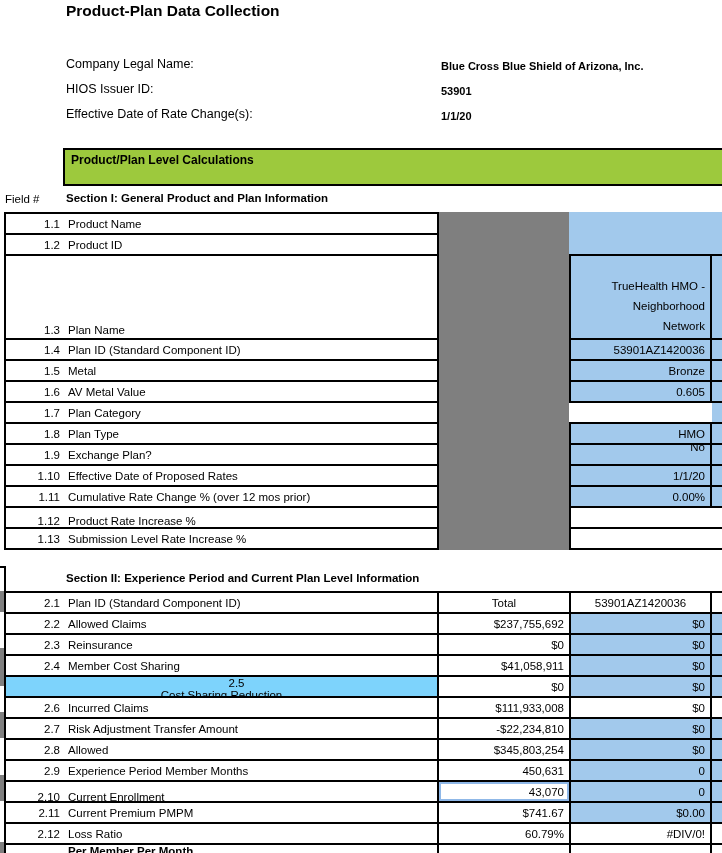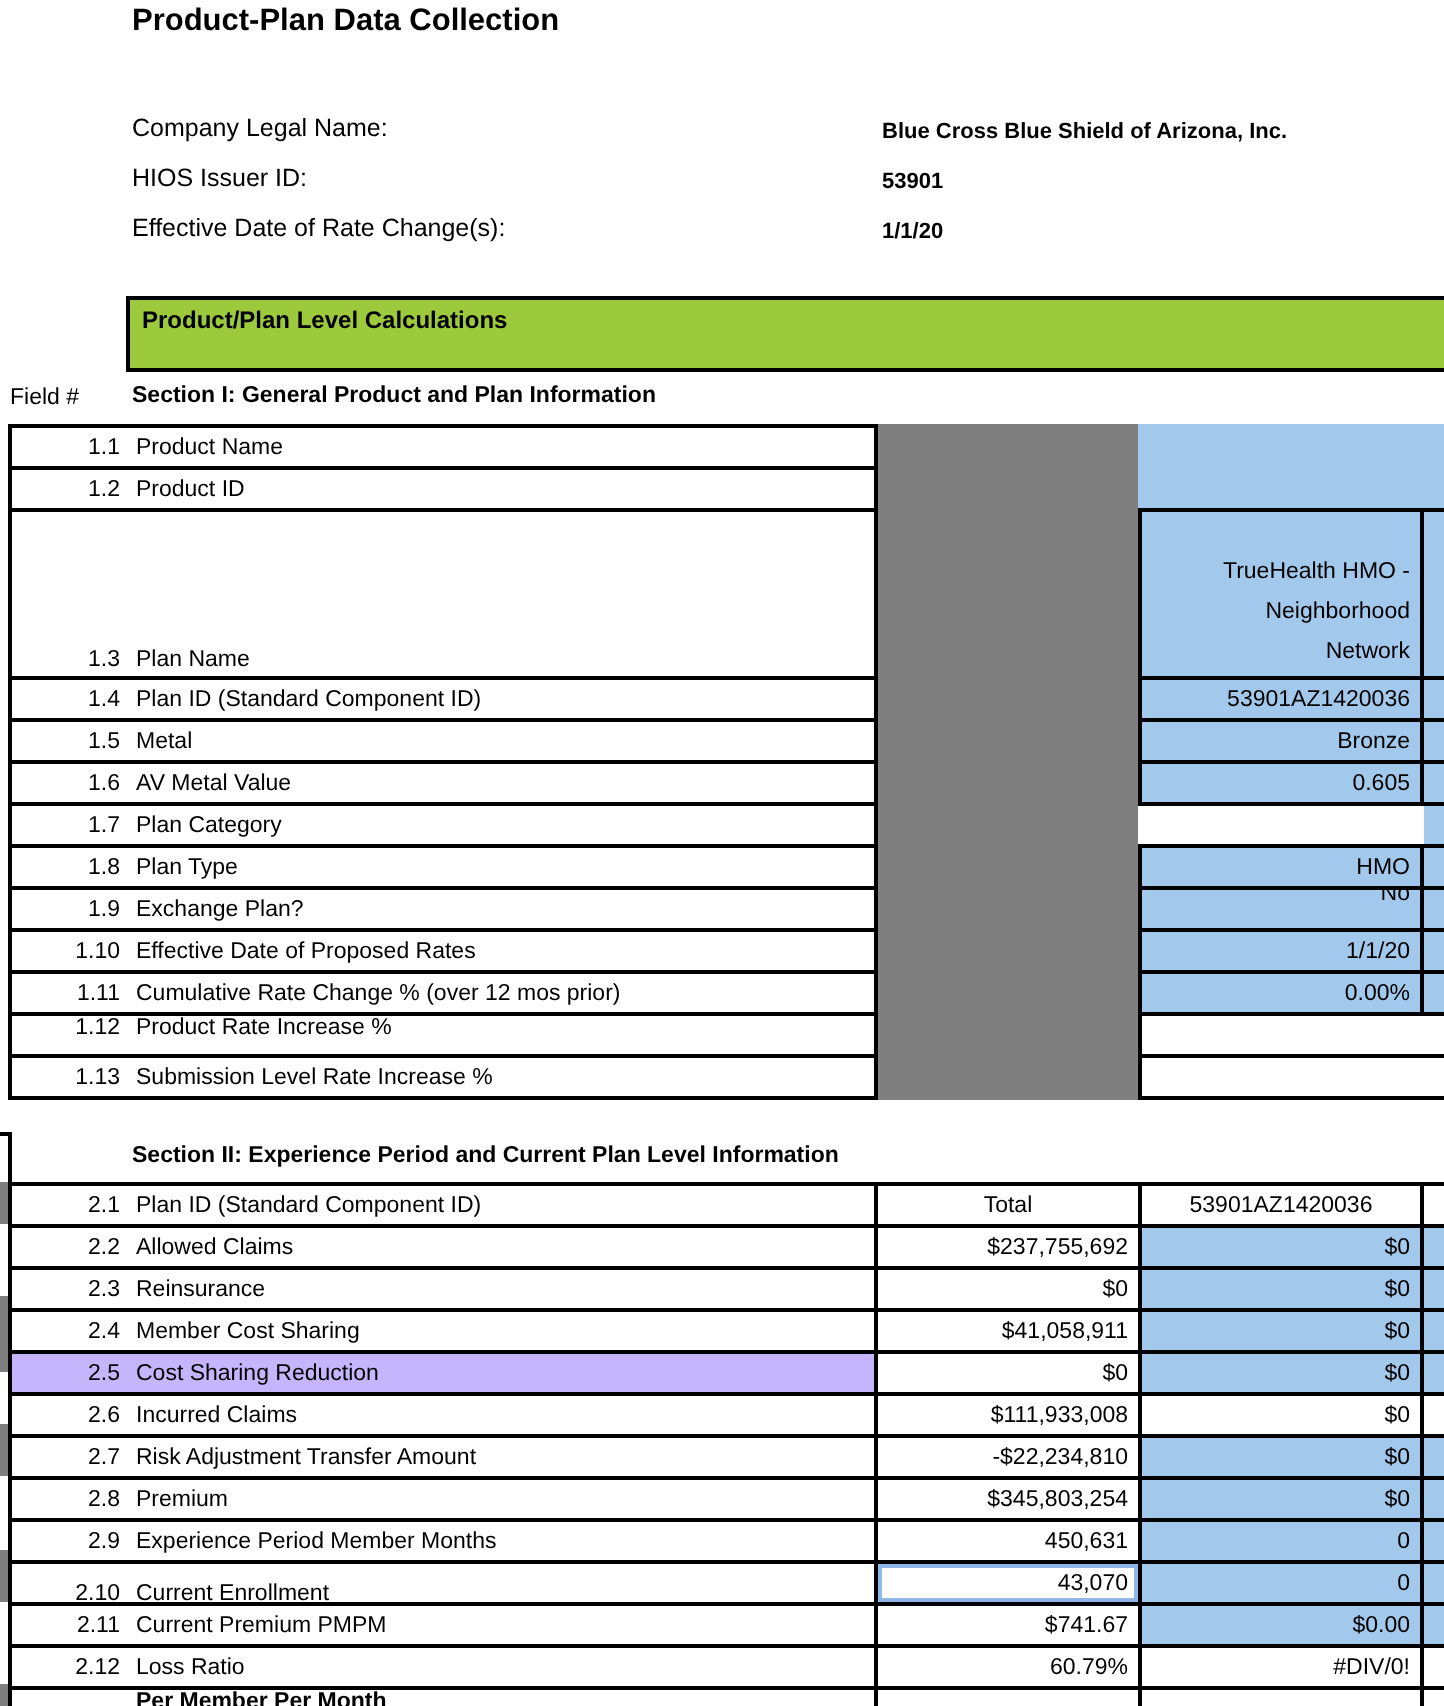--- a/index.html
+++ b/index.html
@@ -106,21 +106,21 @@
       <span class="flabel">Effective Date of Proposed Rates</span>
     </div>
     <div class="cell val" style="left: 569px; top: 464px; width: 143px; height: 23px; background: rgb(162, 201, 236); justify-content: flex-end; border: 2px solid rgb(0, 0, 0); display: flex; align-items: center; text-align: right; padding-right: 5px; white-space: pre-line; padding-bottom: 0px;">1/1/20</div>
     <div style="position: absolute; left: 712px; top: 464px; width: 10px; height: 23px; background: rgb(162, 201, 236); border-top: 2px solid rgb(0, 0, 0); border-bottom: 2px solid rgb(0, 0, 0); box-sizing: border-box;"></div>
     <div class="cell" style="left: 4px; top: 485px; width: 435px; height: 23px; border: 2px solid rgb(0, 0, 0); background: rgb(255, 255, 255); display: flex; align-items: center; padding-bottom: 0px;">
       <span class="fnum">1.11</span>
       <span class="flabel">Cumulative Rate Change %  (over 12 mos prior)</span>
     </div>
     <div class="cell val" style="left: 569px; top: 485px; width: 143px; height: 23px; background: rgb(162, 201, 236); justify-content: flex-end; border: 2px solid rgb(0, 0, 0); display: flex; align-items: center; text-align: right; padding-right: 5px; white-space: pre-line; padding-bottom: 0px;">0.00%</div>
     <div style="position: absolute; left: 712px; top: 485px; width: 10px; height: 23px; background: rgb(162, 201, 236); border-top: 2px solid rgb(0, 0, 0); border-bottom: 2px solid rgb(0, 0, 0); box-sizing: border-box;"></div>
-    <div class="cell" style="left: 4px; top: 506px; width: 435px; height: 23px; border: 2px solid rgb(0, 0, 0); background: rgb(255, 255, 255); display: flex; align-items: flex-start; padding-bottom: 0px;">
+    <div class="cell" style="left: 4px; top: 506px; width: 435px; height: 23px; border: 2px solid rgb(0, 0, 0); background: rgb(255, 255, 255); display: flex; align-items: flex-end; padding-bottom: 0px;">
       <span class="fnum">1.12</span>
       <span class="flabel">Product Rate Increase %</span>
     </div>
     <div class="cell" style="left: 569px; top: 506px; width: 153px; height: 23px; background: rgb(255, 255, 255); border-top: 2px solid rgb(0, 0, 0); border-right: none; border-bottom: 2px solid rgb(0, 0, 0); border-left: 2px solid rgb(0, 0, 0); border-image: initial;"></div>
     <div class="cell" style="left: 4px; top: 527px; width: 435px; height: 23px; border: 2px solid rgb(0, 0, 0); background: rgb(255, 255, 255); display: flex; align-items: center; padding-bottom: 0px;">
       <span class="fnum">1.13</span>
       <span class="flabel">Submission Level Rate Increase %</span>
     </div>
     <div class="cell" style="left: 569px; top: 527px; width: 153px; height: 23px; background: rgb(255, 255, 255); border-top: 2px solid rgb(0, 0, 0); border-right: none; border-bottom: 2px solid rgb(0, 0, 0); border-left: 2px solid rgb(0, 0, 0); border-image: initial;"></div>
     <div style="position: absolute; left: 4px; top: 566px; width: 2px; height: 287px; background: rgb(0, 0, 0);"></div>
@@ -151,21 +151,21 @@
     <div class="cell" style="left: 437px; top: 633px; width: 134px; height: 23px; background: rgb(255, 255, 255); border: 2px solid rgb(0, 0, 0); justify-content: flex-end; padding-right: 5px;">$0</div>
     <div class="cell" style="left: 569px; top: 633px; width: 143px; height: 23px; background: rgb(162, 201, 236); border: 2px solid rgb(0, 0, 0); justify-content: flex-end; padding-right: 5px;">$0</div>
     <div style="position: absolute; left: 712px; top: 633px; width: 10px; height: 23px; background: rgb(162, 201, 236); border-top: 2px solid rgb(0, 0, 0); border-bottom: 2px solid rgb(0, 0, 0); box-sizing: border-box;"></div>
     <div class="cell" style="left: 4px; top: 654px; width: 435px; height: 23px; background: rgb(255, 255, 255); border: 2px solid rgb(0, 0, 0);">
       <span class="fnum">2.4</span>
       <span class="flabel">Member Cost Sharing</span>
     </div>
     <div class="cell" style="left: 437px; top: 654px; width: 134px; height: 23px; background: rgb(255, 255, 255); border: 2px solid rgb(0, 0, 0); justify-content: flex-end; padding-right: 5px;">$41,058,911</div>
     <div class="cell" style="left: 569px; top: 654px; width: 143px; height: 23px; background: rgb(162, 201, 236); border: 2px solid rgb(0, 0, 0); justify-content: flex-end; padding-right: 5px;">$0</div>
     <div style="position: absolute; left: 712px; top: 654px; width: 10px; height: 23px; background: rgb(162, 201, 236); border-top: 2px solid rgb(0, 0, 0); border-bottom: 2px solid rgb(0, 0, 0); box-sizing: border-box;"></div>
-    <div class="cell" style="left: 4px; top: 675px; width: 435px; height: 23px; background: #c4b5fd; border: 2px solid rgb(0, 0, 0);">
+    <div class="cell" style="left: 4px; top: 675px; width: 435px; height: 23px; background: #7dd3fc; border: 2px solid rgb(0, 0, 0); flex-direction: column;">
       <span class="fnum">2.5</span>
       <span class="flabel">Cost Sharing Reduction</span>
     </div>
     <div class="cell" style="left: 437px; top: 675px; width: 134px; height: 23px; background: rgb(255, 255, 255); border: 2px solid rgb(0, 0, 0); justify-content: flex-end; padding-right: 5px;">$0</div>
     <div class="cell" style="left: 569px; top: 675px; width: 143px; height: 23px; background: rgb(162, 201, 236); border: 2px solid rgb(0, 0, 0); justify-content: flex-end; padding-right: 5px;">$0</div>
     <div style="position: absolute; left: 712px; top: 675px; width: 10px; height: 23px; background: rgb(162, 201, 236); border-top: 2px solid rgb(0, 0, 0); border-bottom: 2px solid rgb(0, 0, 0); box-sizing: border-box;"></div>
     <div class="cell" style="left: 4px; top: 696px; width: 435px; height: 23px; background: rgb(255, 255, 255); border: 2px solid rgb(0, 0, 0);">
       <span class="fnum">2.6</span>
       <span class="flabel">Incurred Claims</span>
     </div>
@@ -174,21 +174,21 @@
     <div style="position: absolute; left: 712px; top: 696px; width: 10px; height: 23px; background: rgb(255, 255, 255); border-top: 2px solid rgb(0, 0, 0); border-bottom: 2px solid rgb(0, 0, 0); box-sizing: border-box;"></div>
     <div class="cell" style="left: 4px; top: 717px; width: 435px; height: 23px; background: rgb(255, 255, 255); border: 2px solid rgb(0, 0, 0);">
       <span class="fnum">2.7</span>
       <span class="flabel">Risk Adjustment Transfer Amount</span>
     </div>
     <div class="cell" style="left: 437px; top: 717px; width: 134px; height: 23px; background: rgb(255, 255, 255); border: 2px solid rgb(0, 0, 0); justify-content: flex-end; padding-right: 5px;">-$22,234,810</div>
     <div class="cell" style="left: 569px; top: 717px; width: 143px; height: 23px; background: rgb(162, 201, 236); border: 2px solid rgb(0, 0, 0); justify-content: flex-end; padding-right: 5px;">$0</div>
     <div style="position: absolute; left: 712px; top: 717px; width: 10px; height: 23px; background: rgb(162, 201, 236); border-top: 2px solid rgb(0, 0, 0); border-bottom: 2px solid rgb(0, 0, 0); box-sizing: border-box;"></div>
     <div class="cell" style="left: 4px; top: 738px; width: 435px; height: 23px; background: rgb(255, 255, 255); border: 2px solid rgb(0, 0, 0);">
       <span class="fnum">2.8</span>
-      <span class="flabel">Premium</span>
+      <span class="flabel">Allowed</span>
     </div>
     <div class="cell" style="left: 437px; top: 738px; width: 134px; height: 23px; background: rgb(255, 255, 255); border: 2px solid rgb(0, 0, 0); justify-content: flex-end; padding-right: 5px;">$345,803,254</div>
     <div class="cell" style="left: 569px; top: 738px; width: 143px; height: 23px; background: rgb(162, 201, 236); border: 2px solid rgb(0, 0, 0); justify-content: flex-end; padding-right: 5px;">$0</div>
     <div style="position: absolute; left: 712px; top: 738px; width: 10px; height: 23px; background: rgb(162, 201, 236); border-top: 2px solid rgb(0, 0, 0); border-bottom: 2px solid rgb(0, 0, 0); box-sizing: border-box;"></div>
     <div class="cell" style="left: 4px; top: 759px; width: 435px; height: 23px; background: rgb(255, 255, 255); border: 2px solid rgb(0, 0, 0);">
       <span class="fnum">2.9</span>
       <span class="flabel">Experience Period Member Months</span>
     </div>
     <div class="cell" style="left: 437px; top: 759px; width: 134px; height: 23px; background: rgb(255, 255, 255); border: 2px solid rgb(0, 0, 0); justify-content: flex-end; padding-right: 5px;">450,631</div>
     <div class="cell" style="left: 569px; top: 759px; width: 143px; height: 23px; background: rgb(162, 201, 236); border: 2px solid rgb(0, 0, 0); justify-content: flex-end; padding-right: 5px;">0</div>

